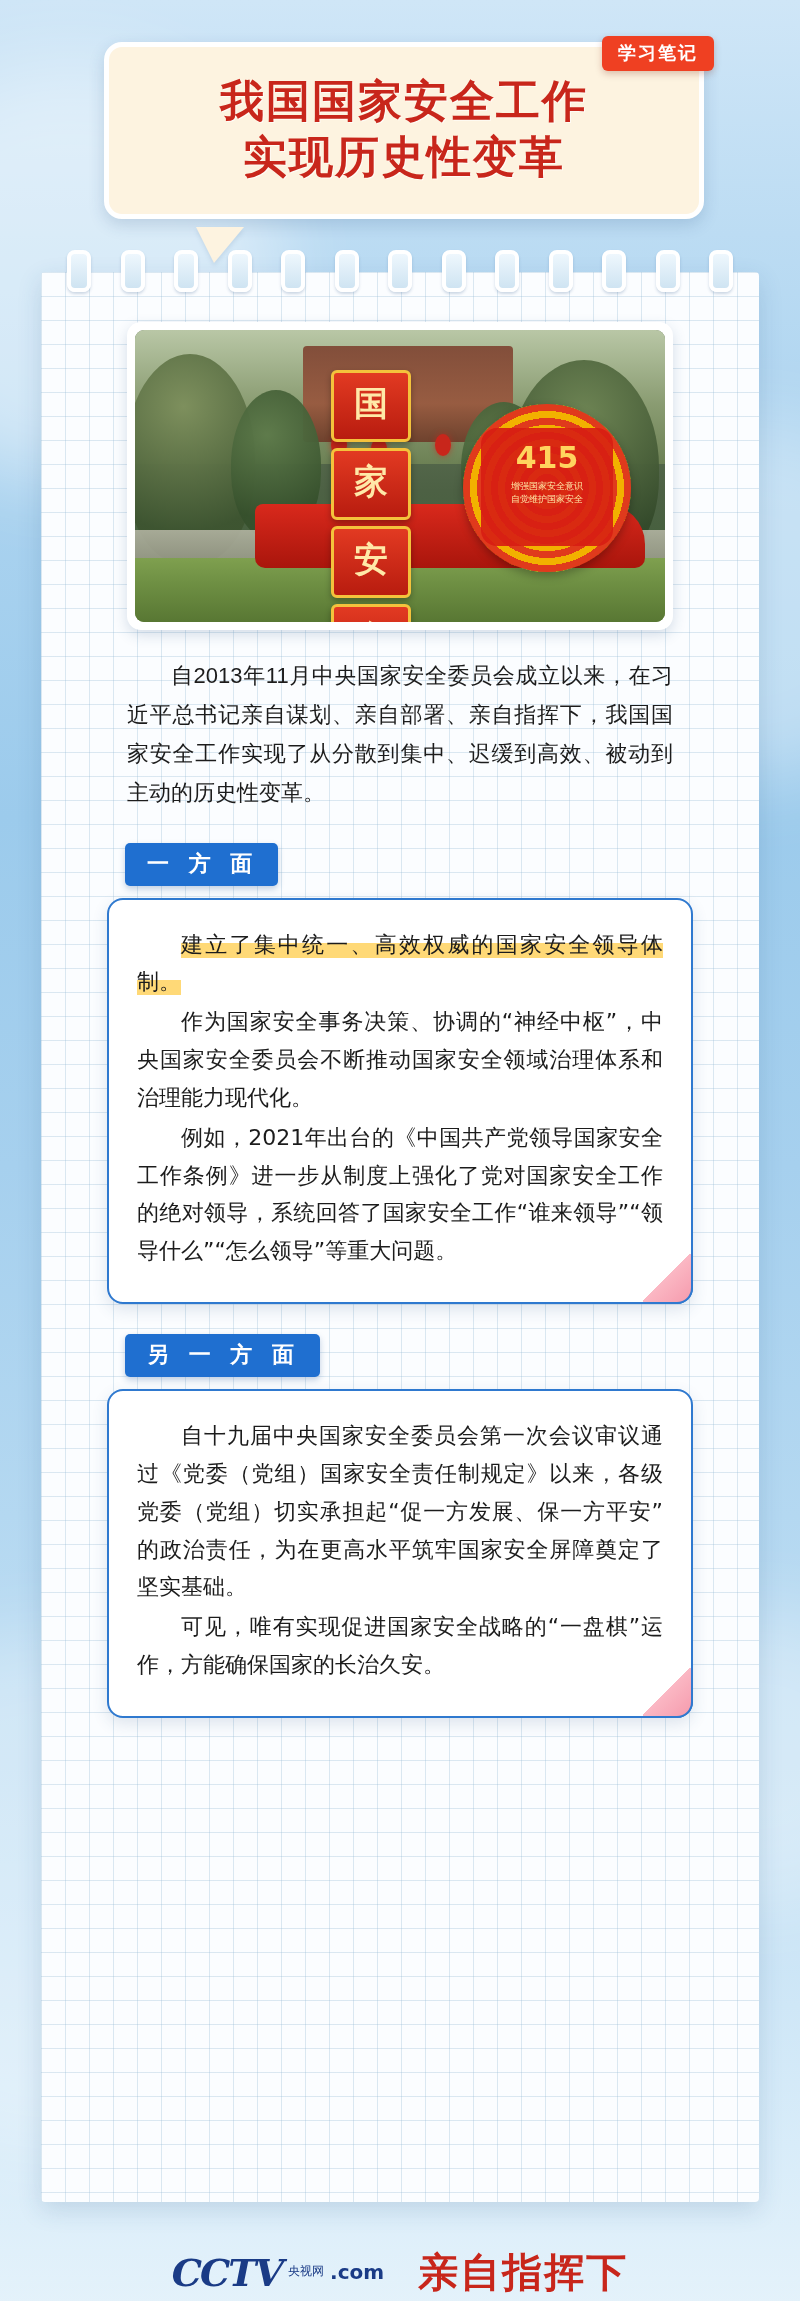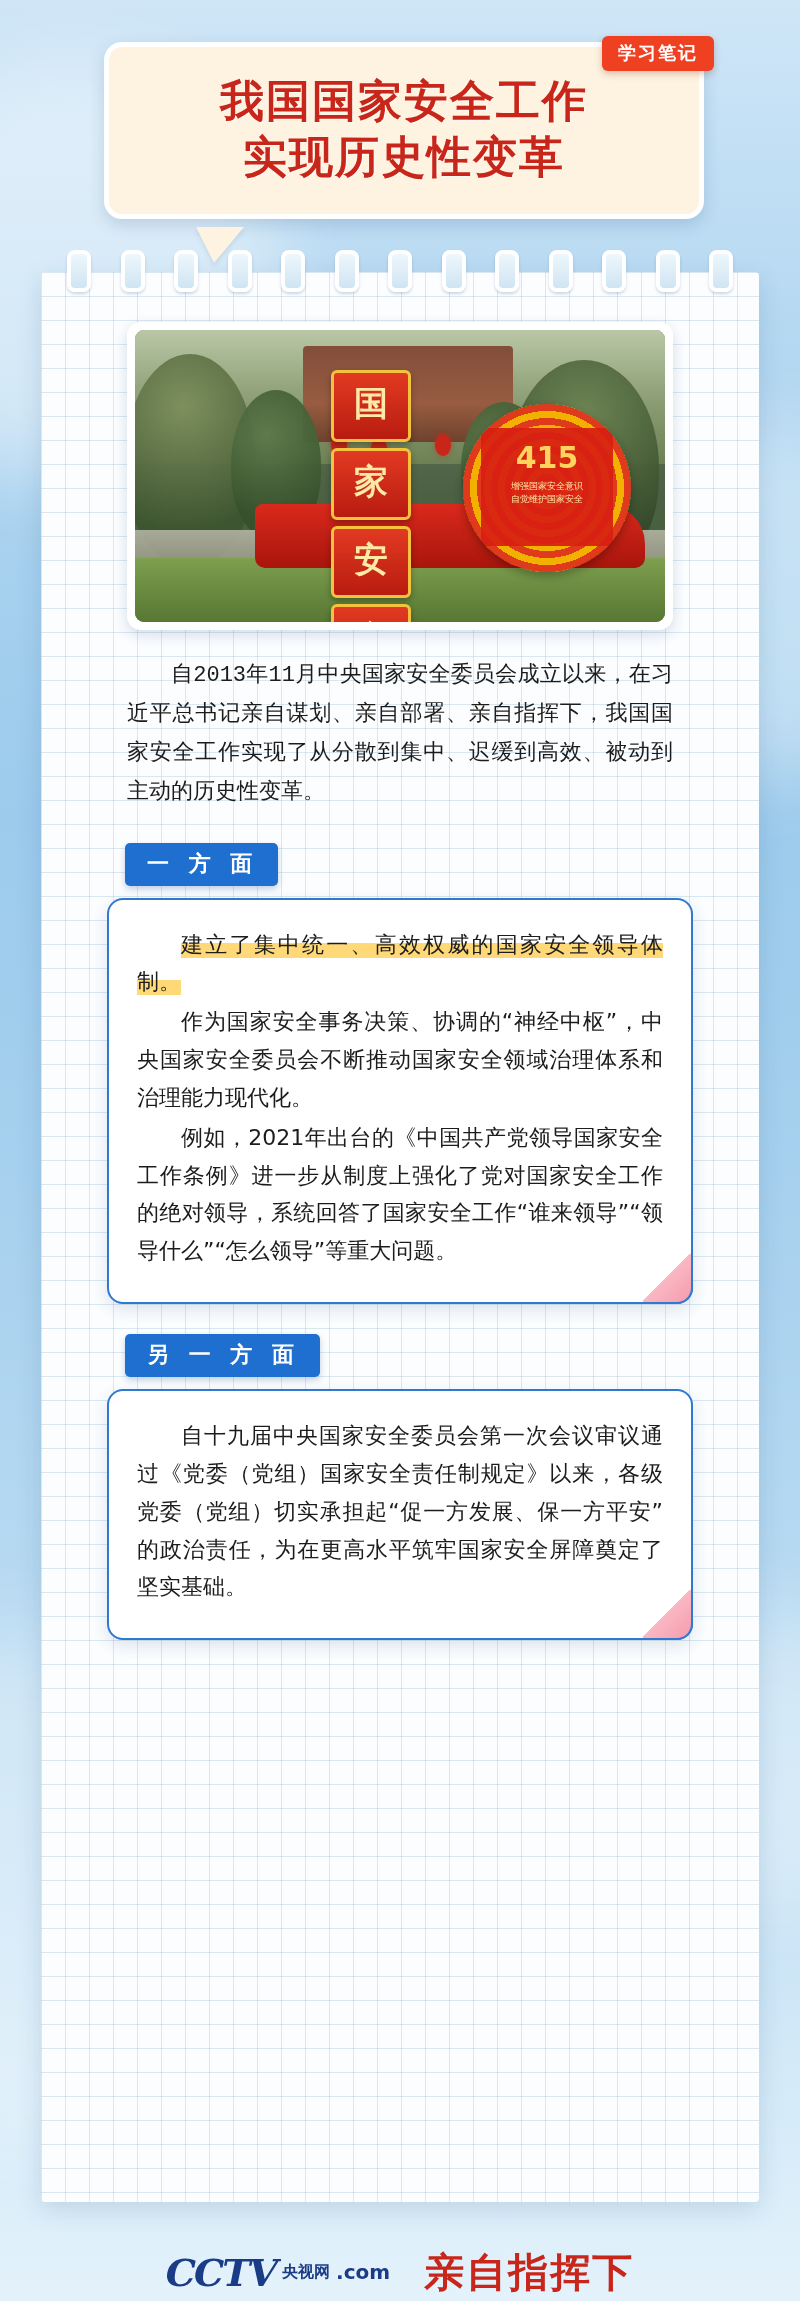--- a/index.html
+++ b/index.html
@@ -216,42 +216,42 @@
     background:
       repeating-radial-gradient(circle at 50% 50%, #f2b100 0 7px, #e03a1c 7px 14px);
     box-shadow: 0 4px 10px rgba(0,0,0,.3);
     overflow: hidden;
   }
   .emblem .inner {
     position: absolute;
     left: 18px; top: 24px;
     width: 132px; height: 118px;
     background: rgba(215,30,18,0.92);
-    border-radius: 4px;
+    border-radius: 16px;
     color: #ffe9a8;
     text-align: center;
     font-size: 9px;
     line-height: 1.45;
     padding-top: 52px;
     box-sizing: border-box;
     font-family: "DejaVu Sans", "Liberation Sans", sans-serif;
   }
   .emblem .inner .big {
     position: absolute;
     left: 0; right: 0; top: 8px;
     font-size: 30px;
     font-weight: bold;
     color: #ffd45e;
   }
 
   
   .lead {
     width: 546px;
     margin: 26px auto 0 auto;
-    font-family: Liberation Mono, monospace;
+    font-family: Liberation Sans, sans-serif;
     font-size: 22px;
     line-height: 1.78;
     color: #1c1c1c;
     text-align: justify;
     text-indent: 2em;
   }
 
   
   .tag {
     display: inline-block;
@@ -323,22 +323,22 @@
   .cctv-logo .mark {
     font-family: "DejaVu Serif", "Liberation Serif", serif;
     font-weight: bold;
     font-style: italic;
     font-size: 38px;
     color: #1a3b86;
     letter-spacing: -2px;
   }
   .cctv-logo .cn {
     font-family: "DejaVu Sans", "Liberation Sans", sans-serif;
-    font-size: 16px;
-    font-weight: bold;
+    font-size: 12px;
+    font-weight: normal;
     color: #1a3b86;
     line-height: 1.1;
   }
   .cctv-logo .com {
     font-family: "DejaVu Sans", "Liberation Sans", sans-serif;
     font-size: 20px;
     font-weight: bold;
     color: #1a3b86;
   }
   .brand-right {
@@ -427,20 +427,21 @@
         <p><span class="hl">建立了集中统一、高效权威的国家安全领导体制。</span></p>
         <p>作为国家安全事务决策、协调的“神经中枢”，中央国家安全委员会不断推动国家安全领域治理体系和治理能力现代化。</p>
         <p>例如，2021年出台的《中国共产党领导国家安全工作条例》进一步从制度上强化了党对国家安全工作的绝对领导，系统回答了国家安全工作“谁来领导”“领导什么”“怎么领导”等重大问题。</p>
         <div class="dogear"></div>
       </div>
 
       
       <div class="tag">另 一 方 面</div>
       <div class="card">
         <p>自十九届中央国家安全委员会第一次会议审议通过《党委（党组）国家安全责任制规定》以来，各级党委（党组）切实承担起“促一方发展、保一方平安”的政治责任，为在更高水平筑牢国家安全屏障奠定了坚实基础。</p>
+        <p>可见，唯有实现促进国家安全战略的“一盘棋”运作，方能确保国家的长治久安。</p>
         <div class="dogear"></div>
       </div>
 
     </div>
   </div>
 
   <div class="footer">
     <div class="cctv-logo">
       <span class="mark">CCTV</span>
       <span class="cn">央视网</span>

